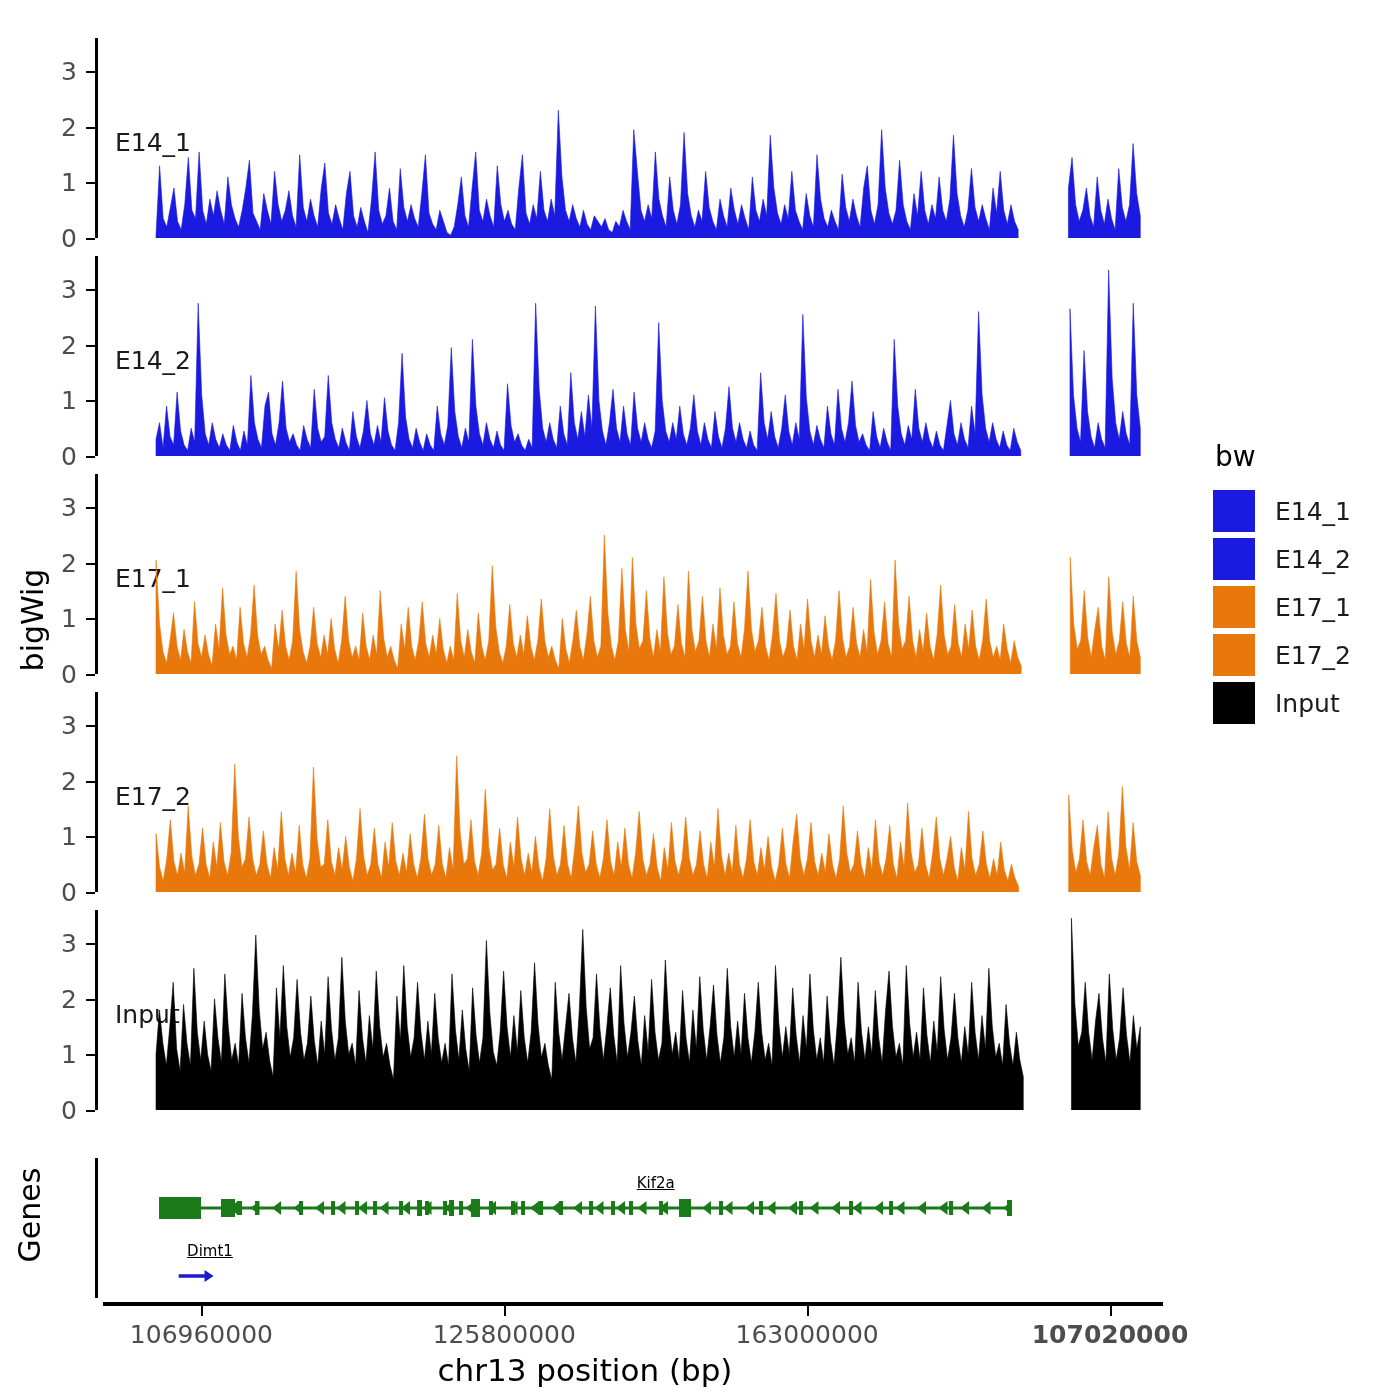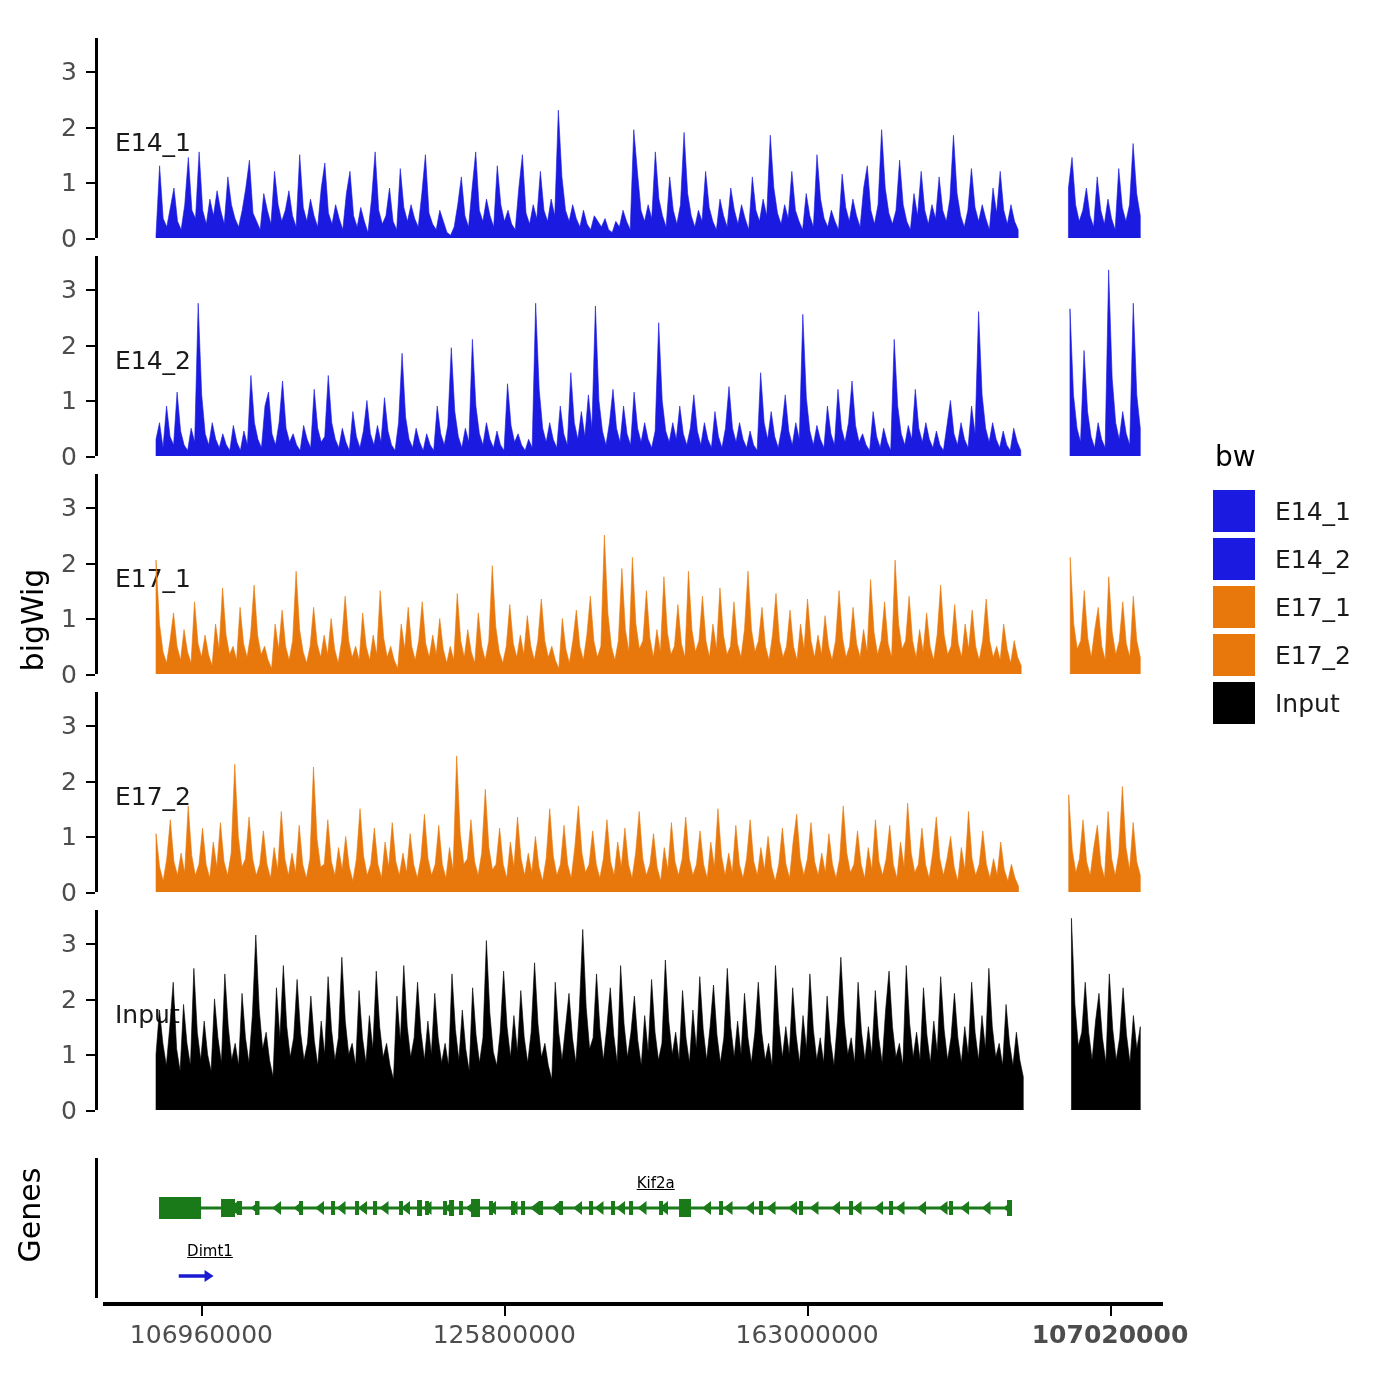--- a/index.html
+++ b/index.html
@@ -266,20 +266,21 @@
       <div class="xline" style="left: 103px; top: 1302px; width: 1060px;"></div>
       <div class="xtick" style="left: 201.429px; top: 1306px;"></div>
       <div class="xticklabel" style="left: 201.429px; top: 1320px; text-align: right;">106960000</div>
       <div class="xtick" style="left: 504.286px; top: 1306px;"></div>
       <div class="xticklabel" style="left: 504.286px; top: 1320px;">125800000</div>
       <div class="xtick" style="left: 807.143px; top: 1306px;"></div>
       <div class="xticklabel" style="left: 807.143px; top: 1320px;">163000000</div>
       <div class="xtick" style="left: 1110px; top: 1306px;"></div>
       <div class="xticklabel" style="left: 1110px; top: 1320px; font-weight: bold;">107020000</div>
     </div>
+  <div id="xaxis-title">chr13 position (bp)</div>
 
   <div id="legend">
     <div id="legend-title">bw</div>
     <div id="legend-items">
         <div class="legend-row">
           <div class="legend-key" style="background: rgb(26, 26, 224);"></div>
           <div class="legend-text">E14_1</div>
         </div>
         <div class="legend-row">
           <div class="legend-key" style="background: rgb(26, 26, 224);"></div>

